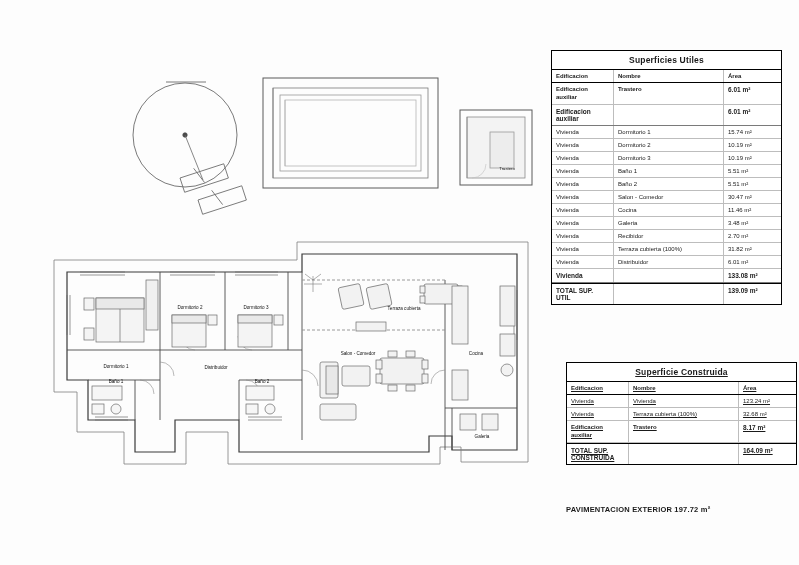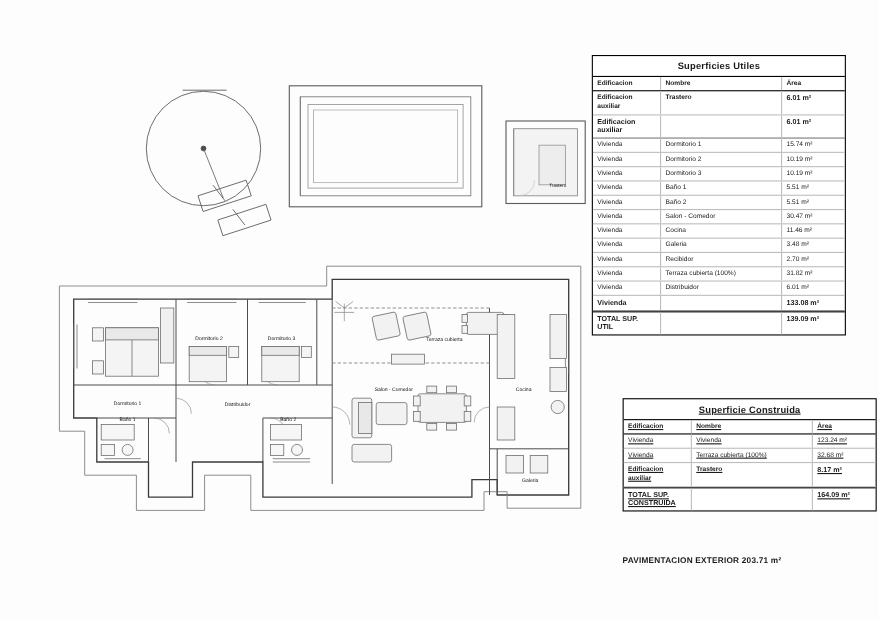--- a/index.html
+++ b/index.html
@@ -229,21 +229,21 @@
         <text x="242" y="343">Baño 2</text>
         <text x="338" y="315">Salon - Comedor</text>
         <text x="384" y="270">Terraza cubierta</text>
         <text x="456" y="315">Cocina</text>
         <text x="462" y="398">Galeria</text>
         <text x="487" y="130" font-size="4.2">Trastero</text>
       </g>
     </svg>
   </div>
 
-  <div class="table" id="t-utiles" style="left:538px;top:50px;width:229px;">
+  <div class="table" id="t-utiles" style="left:551px;top:50px;width:229px;">
     <div class="t-title">Superficies Utiles</div>
     <div class="t-head">
       <div class="c1">Edificacion</div>
       <div class="c2">Nombre</div>
       <div class="c3">Área</div>
     </div>
     <div id="utiles-body">
         <div class="row">
           <div class="c1 twoline bold">Edificacion auxiliar</div>
           <div class="c2 bold">Trastero</div>
@@ -346,15 +346,15 @@
           <div class="c3 sub-total">8.17 m²</div>
         </div>
         <div class="row total">
           <div class="c1 sub-total">TOTAL SUP. CONSTRUIDA</div>
           <div class="c2"></div>
           <div class="c3 sub-total">164.09 m²</div>
         </div>
       </div>
   </div>
 
-  <div class="pav" style="left:566px;top:505px;">PAVIMENTACION EXTERIOR 203.71 m²</div>
+  <div class="pav" style="left:566px;top:505px;">PAVIMENTACION EXTERIOR 197.72 m²</div>
 
 </div>
 
 </body></html>

